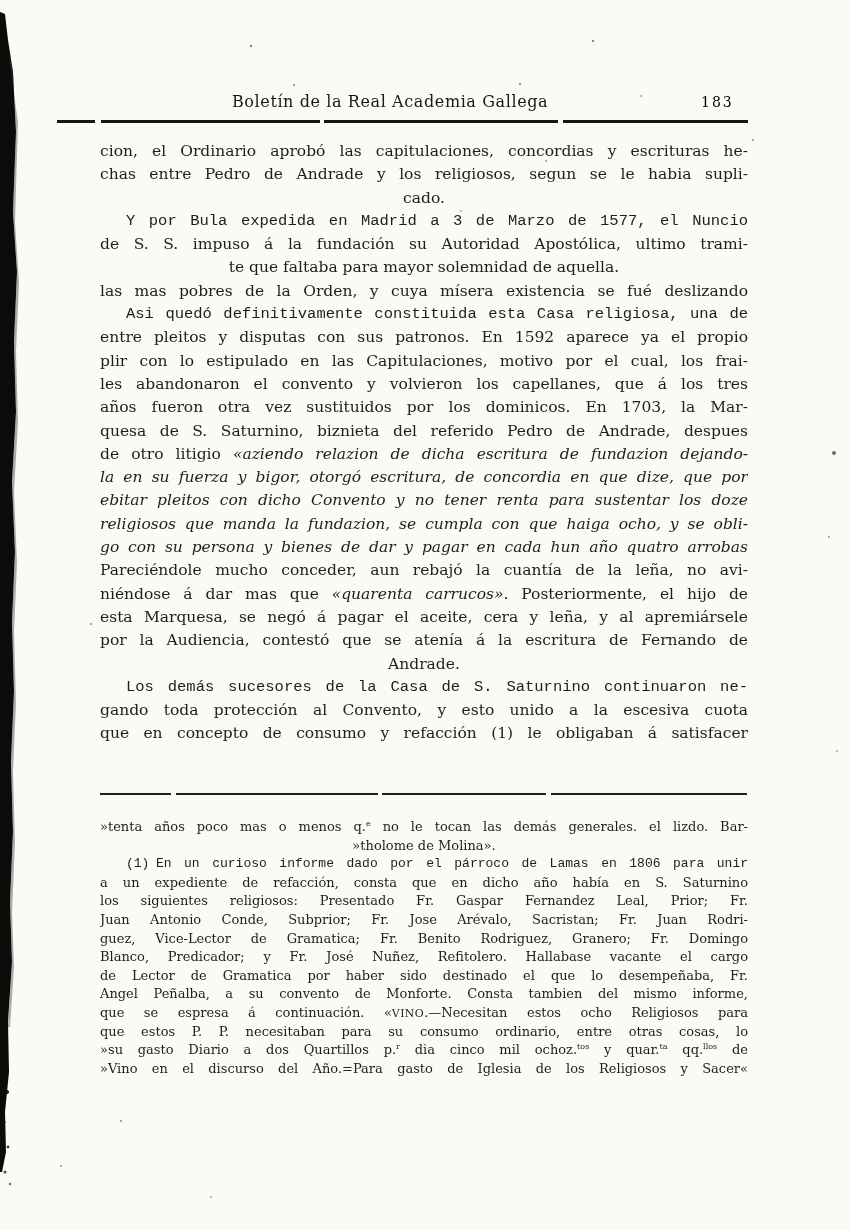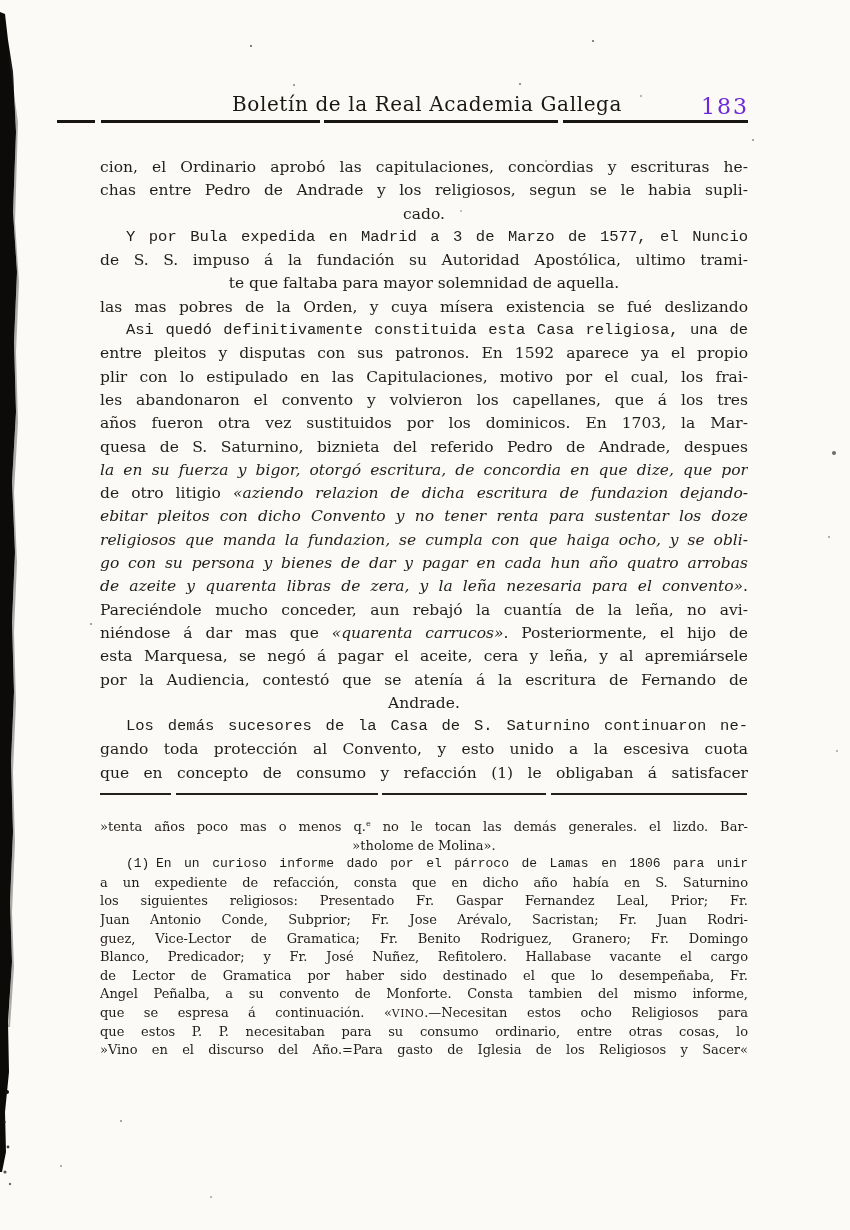--- a/index.html
+++ b/index.html
@@ -15,26 +15,26 @@
       250px 45px 0 0 rgba(35,30,25,.75), 592px 40px 0 0 rgba(35,30,25,.7),
       519px 83px 0 0 rgba(35,30,25,.6), 293px 84px 0 0 rgba(35,30,25,.55),
       752px 139px 0 0 rgba(35,30,25,.5), 833px 452px 0 1px rgba(35,30,25,.65),
       828px 536px 0 0 rgba(35,30,25,.45), 90px 623px 0 0 rgba(35,30,25,.5),
       836px 750px 0 0 rgba(35,30,25,.4), 545px 160px 0 0 rgba(35,30,25,.45),
       700px 332px 0 0 rgba(35,30,25,.35), 460px 210px 0 0 rgba(35,30,25,.35),
       120px 1120px 0 0 rgba(35,30,25,.5), 60px 1165px 0 0 rgba(35,30,25,.45),
       210px 1196px 0 0 rgba(35,30,25,.4), 640px 95px 0 0 rgba(35,30,25,.4);}
 
   .hdr{position:absolute;left:100px;top:92px;width:648px;height:28px;}
-  .hdr-title{position:absolute;left:132px;top:0;font-size:20px;letter-spacing:.6px;color:#1b1713;white-space:nowrap;}
-  .hdr-num{position:absolute;left:601px;top:2px;font-size:22px;letter-spacing:2px;color:#6d28d9;}
+  .hdr-title{position:absolute;left:132px;top:0;font-size:16px;letter-spacing:.6px;color:#1b1713;white-space:nowrap;}
+  .hdr-num{position:absolute;left:601px;top:2px;font-size:14px;letter-spacing:2px;color:#000000;}
   .hdr-rule{position:absolute;left:57px;top:120px;width:691px;height:3px;color:#181512;
     background:linear-gradient(90deg,currentColor 0 5.5%,transparent 5.5% 6.4%,currentColor 6.4% 38%,transparent 38% 38.7%,currentColor 38.7% 72.5%,transparent 72.5% 73.2%,currentColor 73.2% 100%);}
 
-  .bodytext{position:absolute;left:100px;top:156px;width:648px;}
+  .bodytext{position:absolute;left:100px;top:140px;width:648px;}
   .fn-rule{position:absolute;left:100px;top:793px;width:647px;height:2px;color:#23201c;
     background:linear-gradient(90deg,currentColor 0 11%,transparent 11% 11.8%,currentColor 11.8% 43%,transparent 43% 43.6%,currentColor 43.6% 69%,transparent 69% 69.7%,currentColor 69.7% 100%);}
   .fntext{position:absolute;left:100px;top:818px;width:648px;}
 
   .ln{text-align:justify;overflow:hidden;}
   .ln::after{content:"";display:inline-block;width:100%;height:0;}
   .ln.nj{text-align:center;}
   .ln.nj::after{display:none;}
   .ln.ind{text-indent:26px;font-family:Liberation Mono, monospace;}
   .bodytext .ln{height:23.3px;line-height:23.3px;font-size:15.5px;}
@@ -73,26 +73,25 @@
       <div class="ln ind"><span>Y por Bula expedida en Madrid a 3 de Marzo de 1577, el Nuncio</span></div>
       <div class="ln"><span>de S. S. impuso á la fundación su Autoridad Apostólica, ultimo trami-</span></div>
       <div class="ln nj"><span>te que faltaba para mayor solemnidad de aquella.</span></div>
       <div class="ln"><span>las mas pobres de la Orden, y cuya mísera existencia se fué deslizando</span></div>
       <div class="ln ind"><span>Asi quedó definitivamente constituida esta Casa religiosa, una de</span></div>
       <div class="ln"><span>entre pleitos y disputas con sus patronos. En 1592 aparece ya el propio</span></div>
       <div class="ln"><span>plir con lo estipulado en las Capitulaciones, motivo por el cual, los frai-</span></div>
       <div class="ln"><span>les abandonaron el convento y volvieron los capellanes, que á los tres</span></div>
       <div class="ln"><span>años fueron otra vez sustituidos por los dominicos. En 1703, la Mar-</span></div>
       <div class="ln"><span>quesa de S. Saturnino, biznieta del referido Pedro de Andrade, despues</span></div>
+      <div class="ln"><span>de otro litigio </span><span class="s-i">«aziendo relazion de dicha escritura de fundazion dejando-</span></div>
       <div class="ln"><span class="s-i">la en su fuerza y bigor, otorgó escritura, de concordia en que dize, que por</span></div>
-      <div class="ln"><span>de otro litigio </span><span class="s-i">«aziendo relazion de dicha escritura de fundazion dejando-</span></div>
       <div class="ln"><span class="s-i">ebitar pleitos con dicho Convento y no tener renta para sustentar los doze</span></div>
       <div class="ln"><span class="s-i">religiosos que manda la fundazion, se cumpla con que haiga ocho, y se obli-</span></div>
       <div class="ln"><span class="s-i">go con su persona y bienes de dar y pagar en cada hun año quatro arrobas</span></div>
-      <div class="ln"><span class="s-i">de azeite y quarenta libras de zera, y la leña nezesaria para el convento»</span><span>.</span></div>
       <div class="ln"><span>Pareciéndole mucho conceder, aun rebajó la cuantía de la leña, no avi-</span></div>
       <div class="ln"><span>niéndose á dar mas que </span><span class="s-i">«quarenta carrucos»</span><span>. Posteriormente, el hijo de</span></div>
       <div class="ln"><span>esta Marquesa, se negó á pagar el aceite, cera y leña, y al apremiársele</span></div>
       <div class="ln"><span>por la Audiencia, contestó que se atenía á la escritura de Fernando de</span></div>
       <div class="ln nj"><span>Andrade.</span></div>
       <div class="ln ind"><span>Los demás sucesores de la Casa de S. Saturnino continuaron ne-</span></div>
       <div class="ln"><span>gando toda protección al Convento, y esto unido a la escesiva cuota</span></div>
       <div class="ln"><span>que en concepto de consumo y refacción (1) le obligaban á satisfacer</span></div>
     </main>
 
@@ -104,16 +103,17 @@
       <div class="ln ind"><span>(1) En un curioso informe dado por el párroco de Lamas en 1806 para unir</span></div>
       <div class="ln"><span>a un expediente de refacción, consta que en dicho año había en S. Saturnino</span></div>
       <div class="ln"><span>los siguientes religiosos: Presentado Fr. Gaspar Fernandez Leal, Prior; Fr.</span></div>
       <div class="ln"><span>Juan Antonio Conde, Subprior; Fr. Jose Arévalo, Sacristan; Fr. Juan Rodri-</span></div>
       <div class="ln"><span>guez, Vice-Lector de Gramatica; Fr. Benito Rodriguez, Granero; Fr. Domingo</span></div>
       <div class="ln"><span>Blanco, Predicador; y Fr. José Nuñez, Refitolero. Hallabase vacante el cargo</span></div>
       <div class="ln"><span>de Lector de Gramatica por haber sido destinado el que lo desempeñaba, Fr.</span></div>
       <div class="ln"><span>Angel Peñalba, a su convento de Monforte. Consta tambien del mismo informe,</span></div>
       <div class="ln"><span>que se espresa á continuación. «</span><span class="s-sc">VINO</span><span>.—Necesitan estos ocho Religiosos para</span></div>
       <div class="ln"><span>que estos P. P. necesitaban para su consumo ordinario, entre otras cosas, lo</span></div>
+      <div class="ln"><span>»su gasto Diario a dos Quartillos p.</span><span class="s-sup">r</span><span> dia cinco mil ochoz.</span><span class="s-sup">tos</span><span> y quar.</span><span class="s-sup">ta</span><span> qq.</span><span class="s-sup">llos</span><span> de</span></div>
       <div class="ln"><span>»Vino en el discurso del Año.=Para gasto de Iglesia de los Religiosos y Sacer«</span></div>
     </section>
 
 </div>
 
 </body></html>

